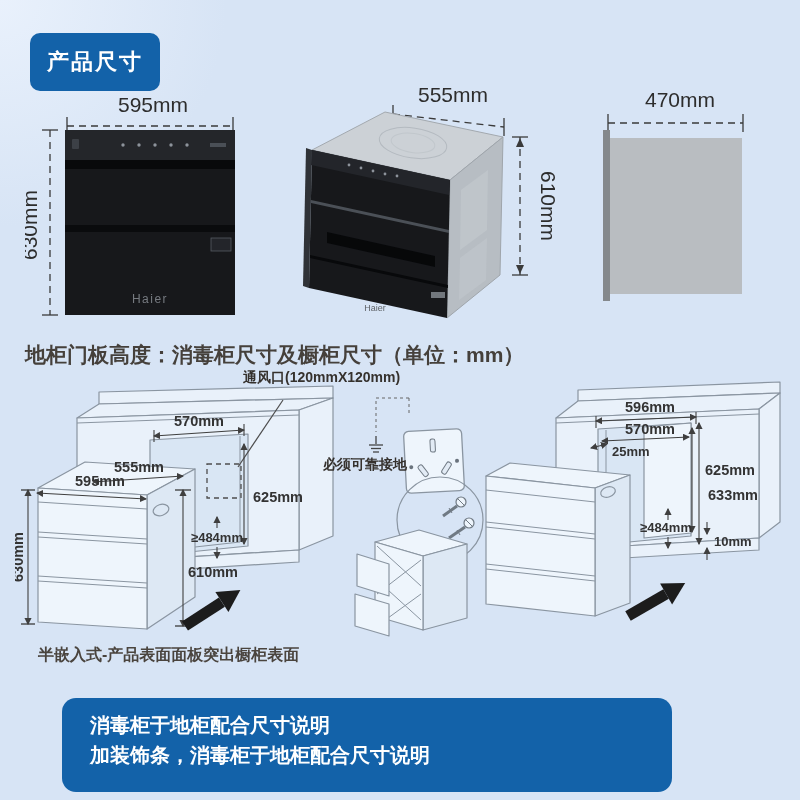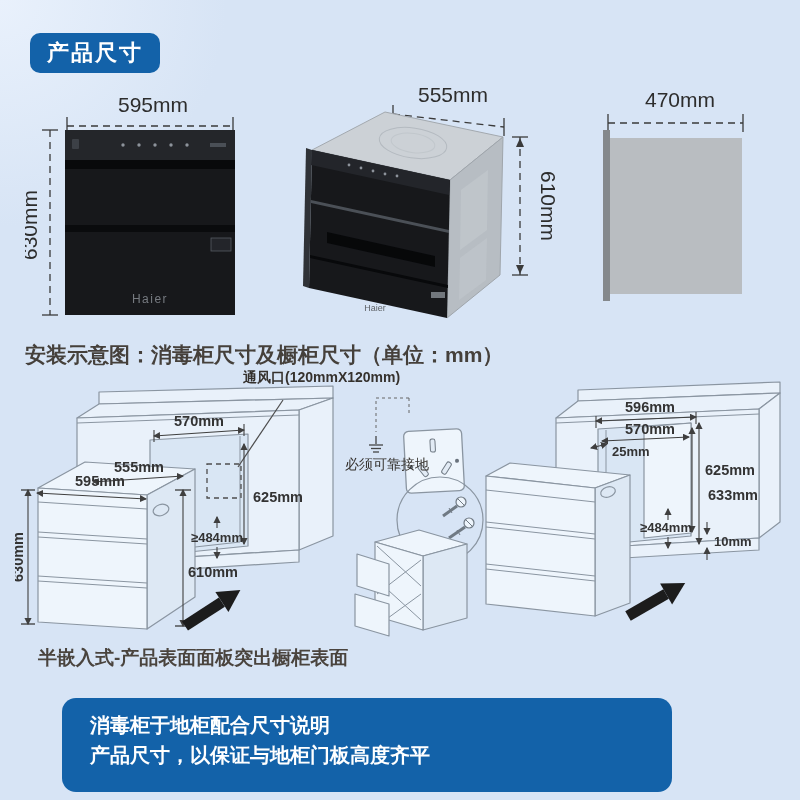--- a/index.html
+++ b/index.html
@@ -3,31 +3,31 @@
 <meta charset="utf-8">
 <style>
   html,body{margin:0;padding:0;}
   .page{
     position:relative;width:800px;height:800px;overflow:hidden;
     background:radial-gradient(circle at 0% 0%, #e9f1fc 0%, #d7e4f5 20%);
     font-family:"Liberation Sans","DejaVu Sans",sans-serif;
   }
   .badge{
     position:absolute;left:30px;top:33px;background:#1362a9;color:#fff;
-    font-size:22px;font-weight:bold;line-height:1;padding:9px 17px;
+    font-size:22px;font-weight:bold;line-height:1;padding:18px 17px;
     border-radius:10px;letter-spacing:2px;
   }
   .section-title{
     position:absolute;left:25px;top:341px;font-size:21px;font-weight:bold;color:#45403b;
   }
-  .caption{position:absolute;font-size:19px;font-weight:bold;color:#4a443e;}
+  .caption{position:absolute;font-size:16px;font-weight:bold;color:#4a443e;}
   .caption.semi{left:38px;top:645px;}
   .caption.full{left:505px;top:637px;}
   .vent-label{position:absolute;left:243px;top:369px;font-size:14px;font-weight:bold;color:#35312d;}
-  .ground-label{position:absolute;left:345px;top:456px;font-size:14px;font-weight:normal;color:#35312d;}
+  .ground-label{position:absolute;left:323px;top:456px;font-size:14px;font-weight:bold;color:#35312d;}
   .note{
     position:absolute;left:62px;top:698px;width:610px;height:94px;box-sizing:border-box;
     background:#1362a9;border-radius:14px;color:#fff;padding:12px 28px;
   }
   .note p{margin:0;font-size:20px;font-weight:bold;line-height:1.5;}
   .fig{position:absolute;}
   svg{font-family:inherit;display:block;}
   .dim{font-size:21px;fill:#2d2d2d;}
   .dim-sm{font-size:14.5px;font-weight:bold;fill:#333;}
   .dim-xs{font-size:13px;font-weight:bold;fill:#333;}
@@ -120,21 +120,21 @@
     <text class="dim" x="97" y="24" text-anchor="middle">470mm</text>
     <path class="dashline" d="M25,40 H160"></path>
     <line class="tick" x1="25" y1="31" x2="25" y2="49"></line>
     <line class="tick" x1="160" y1="31" x2="160" y2="49"></line>
     <g>
       <rect x="20" y="47" width="7" height="171" fill="#84888c"></rect>
       <rect x="27" y="55" width="132" height="156" fill="#b9bdc1"></rect>
     </g>
   </svg>
 
-  <div class="section-title">安装示意图：消毒柜尺寸及橱柜尺寸（单位：mm）</div>
+  <div class="section-title">地柜门板高度：消毒柜尺寸及橱柜尺寸（单位：mm）</div>
 
   <svg class="fig" style="left:15px;top:376px" width="345" height="292" viewBox="0 0 345 292">
     <g>
       <polygon class="sketch" points="84,16 318,10 318,22 84,28"></polygon>
       <polygon class="sketch" points="62,42 84,28 318,22 284,34"></polygon>
       <polygon class="sketch" points="284,34 318,22 318,160 284,174"></polygon>
       <polygon class="sketch" points="62,42 284,34 284,174 62,188"></polygon>
       <line class="thin" x1="62" y1="47" x2="284" y2="39"></line>
       <polygon class="sketch" points="62,188 284,174 284,186 62,200"></polygon>
       <polygon class="sketch-open" points="135,64 233,58 233,170 135,180"></polygon>
@@ -271,16 +271,16 @@
     </g>
   </svg>
 
   <div class="vent-label">通风口(120mmX120mm)</div>
   <div class="ground-label">必须可靠接地</div>
 
   <div class="caption semi">半嵌入式-产品表面面板突出橱柜表面</div>
 
   <div class="note">
     <p>消毒柜于地柜配合尺寸说明</p>
-    <p>产品尺寸，以保证与地柜门板高度齐平</p>
+    <p>加装饰条，消毒柜于地柜配合尺寸说明</p>
   </div>
 
 </div>
 
 </body></html>

